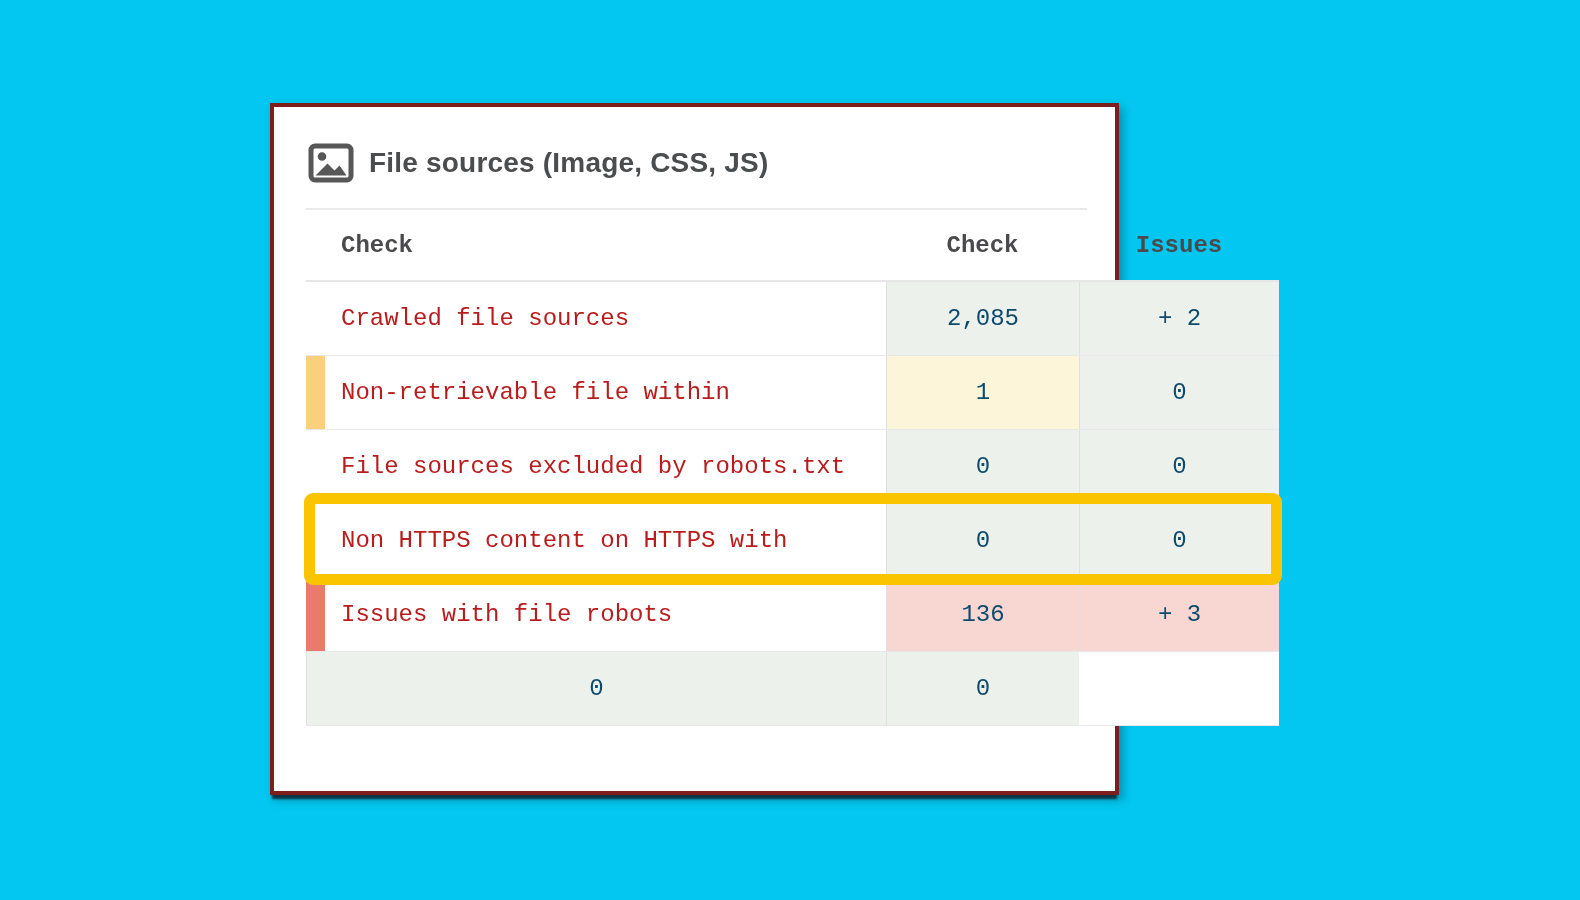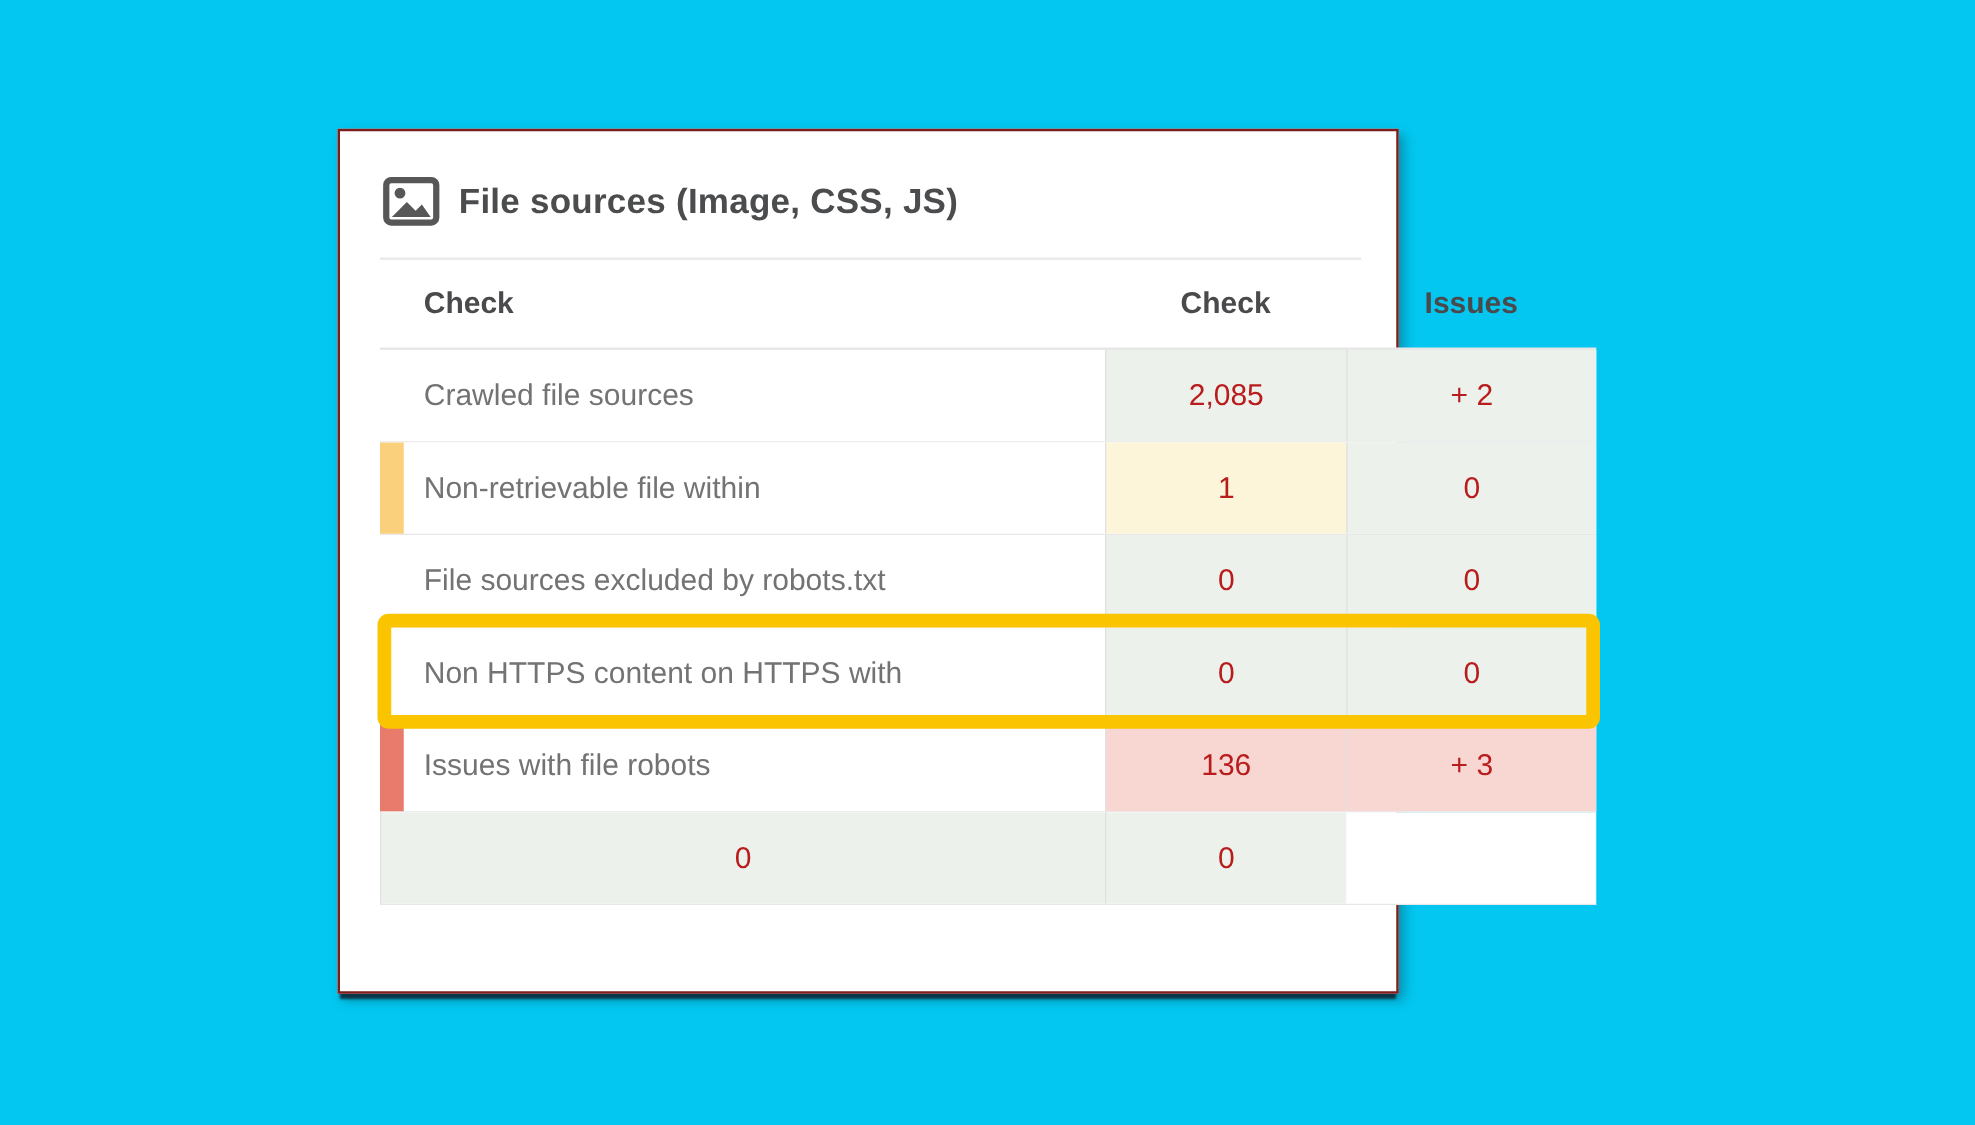--- a/index.html
+++ b/index.html
@@ -7,61 +7,61 @@
   body {
     background: #03c7f0;
     font-family: "Liberation Sans", "DejaVu Sans", sans-serif;
     position: relative;
   }
   .card {
     position: absolute;
     left: 270px; top: 103px;
     width: 849px; height: 692px;
     background: #ffffff;
-    border: 2px solid #7f1d1d;
+    border: 4px solid #7f1d1d;
     box-shadow: 0 6px 2px -2px #0b3648, 4px 5px 9px rgba(0,0,0,0.28);
   }
   .card-inner { padding: 0 28px 0 32px; position: relative; }
   .title-row {
     display: flex; align-items: center; gap: 15px;
     padding-top: 36px; padding-left: 2px; height: 76px;
   }
   .title-icon svg { display: block; }
   .card-title {
     font-size: 28px; font-weight: 700; color: #4b4c4e; letter-spacing: 0.2px;
   }
   .title-divider {
     margin-top: 25px; height: 0;
     border-top: 2px solid #eaeaea;
   }
   
-  .tbl { width: 973px; }
+  .tbl { width: 973px; font-family: Liberation Mono, monospace; }
   .tbl-header {
     display: grid; grid-template-columns: 580px 193px 200px;
     height: 72px; align-items: center;
     border-bottom: 2px solid #e7e7e7;
   }
   .th { font-size: 24px; font-weight: 700; color: #4a4a4c; }
   .th.check { padding-left: 35px; text-align: left; }
   .th.num { text-align: center; }
   .tbl-row {
     display: grid; grid-template-columns: 580px 193px 200px;
     height: 74px;
     border-bottom: 1px solid #e8e8e8;
     position: relative;
     background: #ffffff;
   }
   .cell-check {
     display: flex; align-items: center;
     padding-left: 35px;
-    font-size: 24px; color: #737373;
+    font-size: 24px; color: #b91c1c;
   }
   .cell-num {
     display: flex; align-items: center; justify-content: center;
-    font-size: 24px; color: #b91c1c;
+    font-size: 24px; color: #0c4a6e;
     background: #edf1ec;
     border-left: 1px solid #e0e0e0;
   }
   .cell-num.warn  { background: #fdf5da; }
   .cell-num.error { background: #f8d7d3; }
   .marker {
     position: absolute; left: 0; top: 0; bottom: 0; width: 19px;
   }
   .marker.warning { background: #fbd07c; }
   .marker.error   { background: #e87b6b; }

